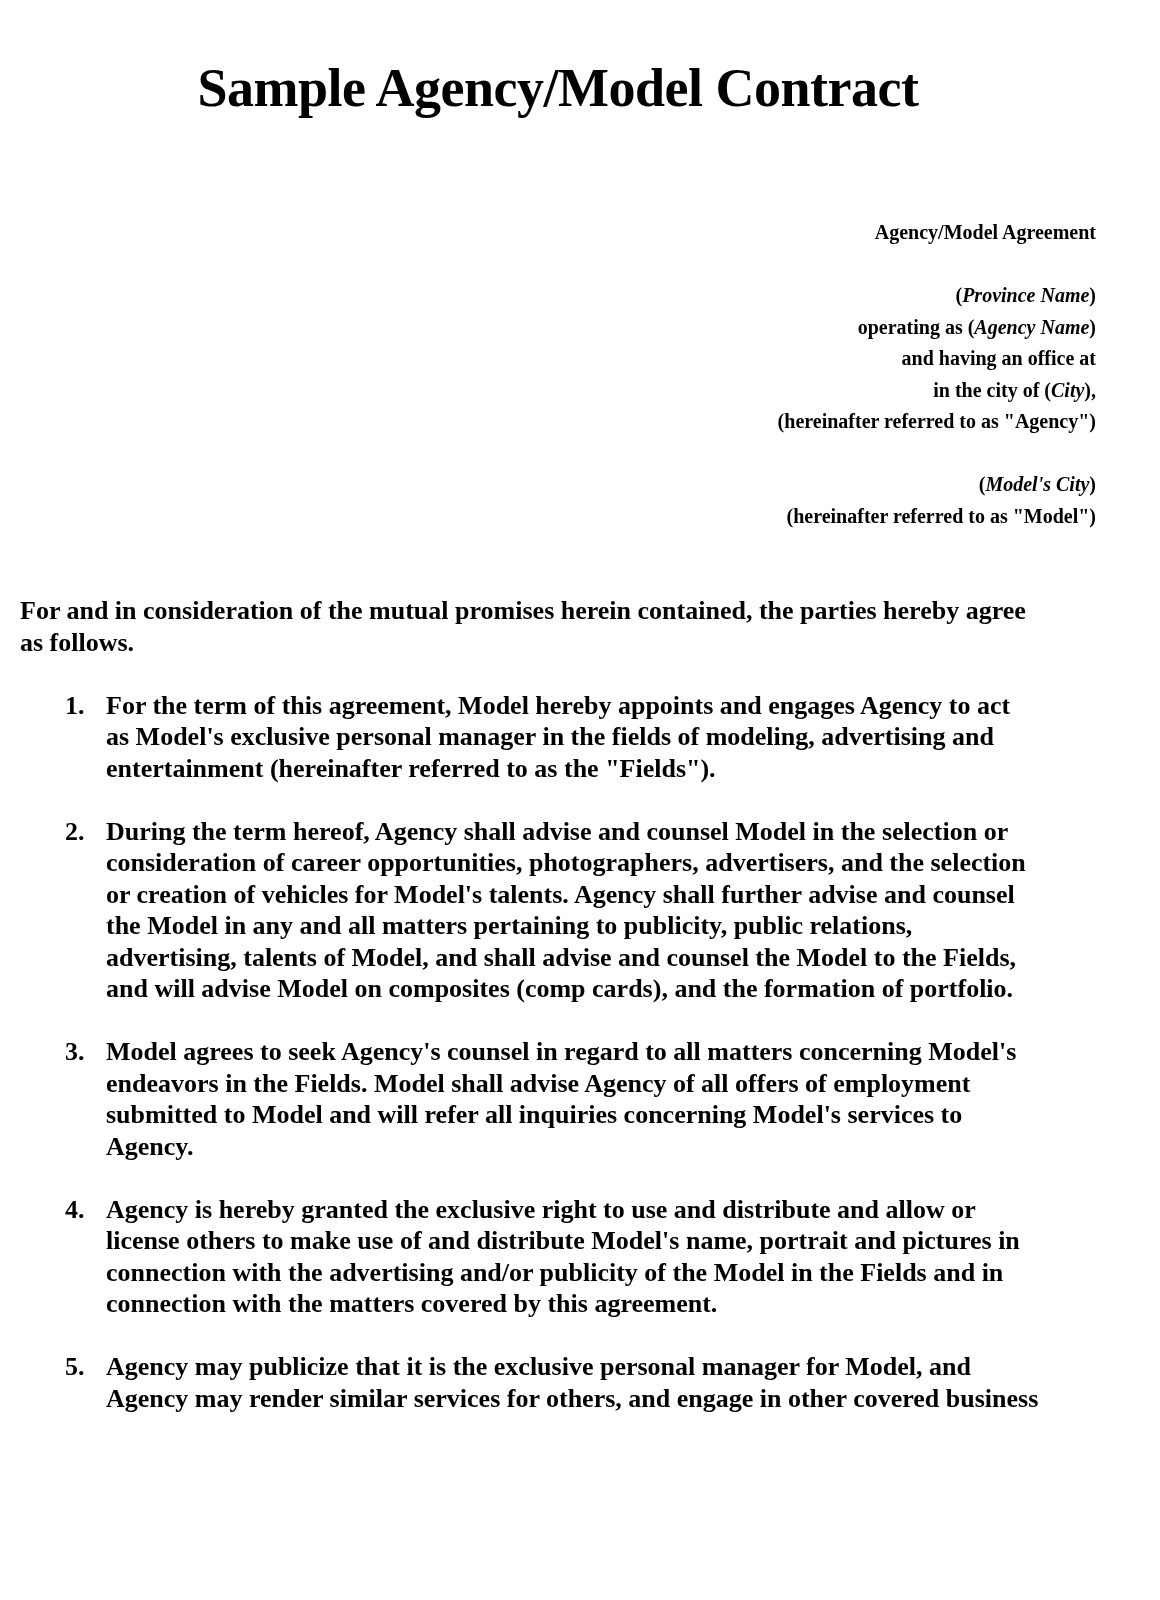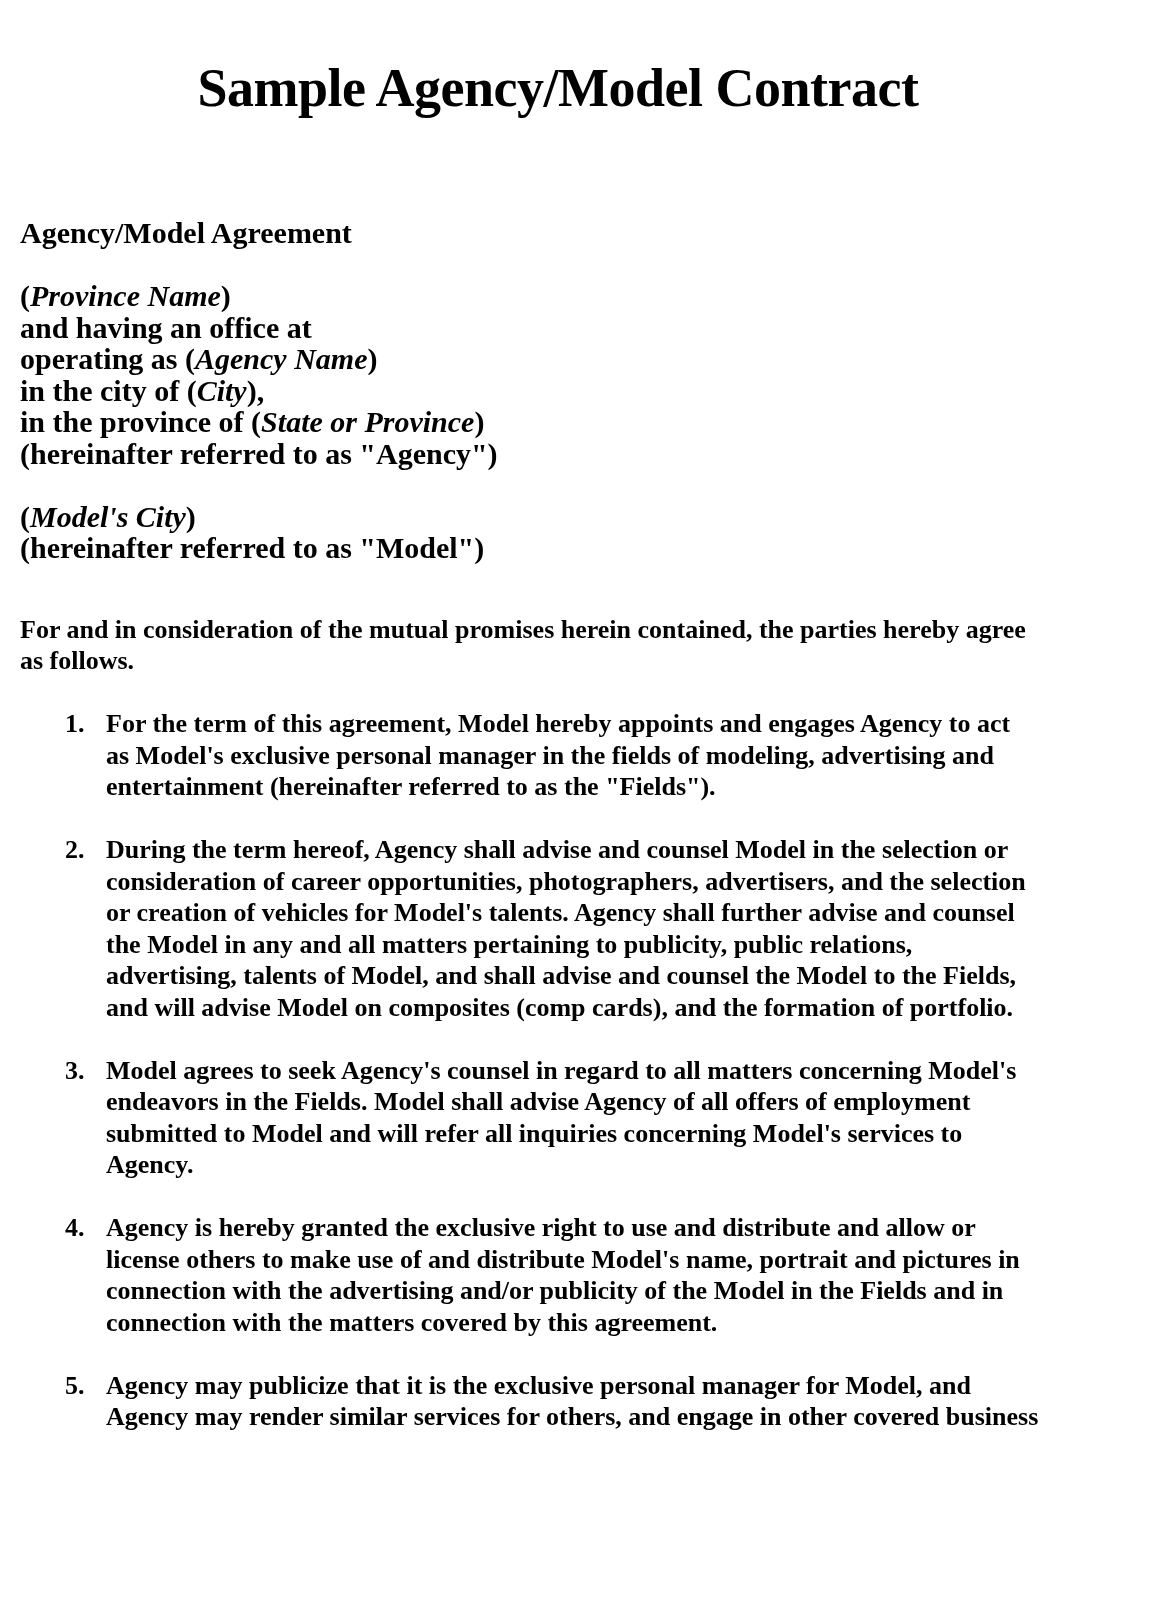--- a/index.html
+++ b/index.html
@@ -22,33 +22,33 @@
   .doc-title {
     margin: 0;
     text-align: center;
     font-size: 54px;
     line-height: 64px;
     letter-spacing: -0.5px;
     font-weight: bold;
   }
   .centered-block {
     margin-top: 97px;
-    text-align: left;
-    font-size: 30px;
+    text-align: right;
+    font-size: 20px;
     line-height: 31.5px;
   }
   .cline { white-space: pre-wrap; }
   .mt1 { margin-top: 31.5px; }
   .body-text {
     font-size: 26px;
     line-height: 31.5px;
   }
   .lines { white-space: pre-line; }
   .preamble {
-    margin: 50px 0 0 0;
+    margin: 63px 0 0 0;
   }
   .clause {
     display: flex;
     align-items: flex-start;
     margin-top: 31.5px;
     margin-left: 45px;
   }
   .clause .num {
     flex: 0 0 41px;
     width: 41px;
@@ -62,24 +62,23 @@
 <body>
 
 <div class="page">
 
   <h1 class="doc-title">Sample Agency/Model Contract</h1>
 
   <div class="centered-block">
     <div class="cline">Agency/Model Agreement</div>
 
     <div class="cline mt1"><span>(</span><em>Province Name</em><span>)</span></div>
+    <div class="cline"><span>operating as (</span><em>Agency Name</em><span>)</span></div>
     <div class="cline"><span>and having an office at</span><em></em><span></span></div>
-    <div class="cline"><span>operating as (</span><em>Agency Name</em><span>)</span></div>
     <div class="cline"><span>in the city of (</span><em>City</em><span>),</span></div>
-    <div class="cline"><span>in the province of (</span><em>State or Province</em><span>)</span></div>
     <div class="cline"><span>(hereinafter referred to as "Agency")</span><em></em><span></span></div>
 
 
     <div class="cline mt1"><span>(</span><em>Model's City</em><span>)</span></div>
     <div class="cline"><span>(hereinafter referred to as "Model")</span><em></em><span></span></div>
   </div>
 
   <p class="preamble body-text lines">For and in consideration of the mutual promises herein contained, the parties hereby agree
 as follows.</p>
 

